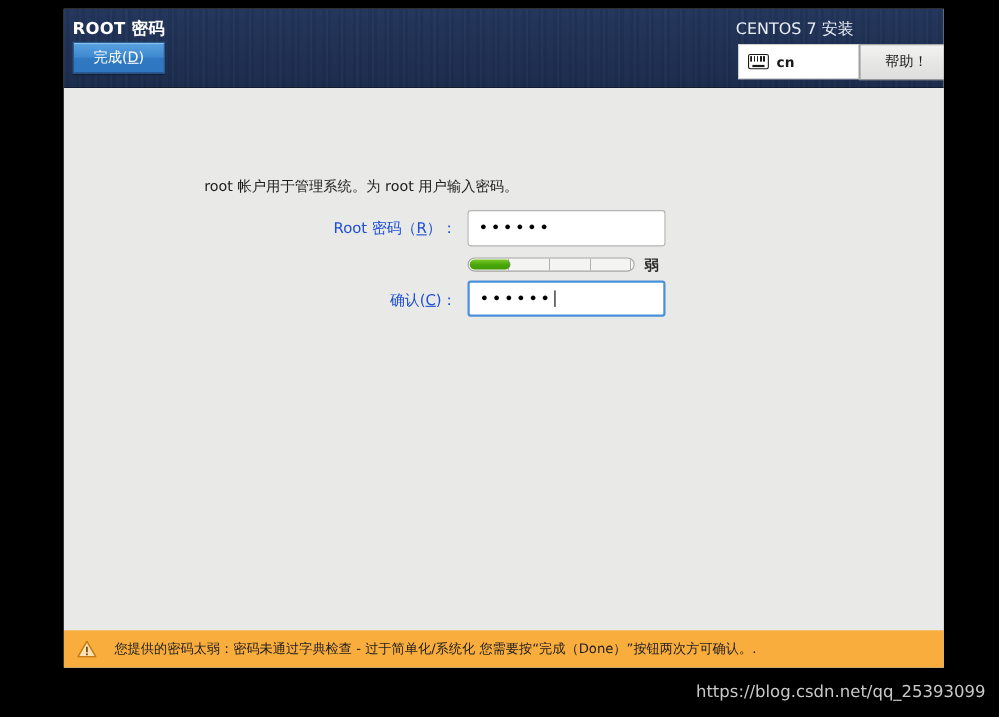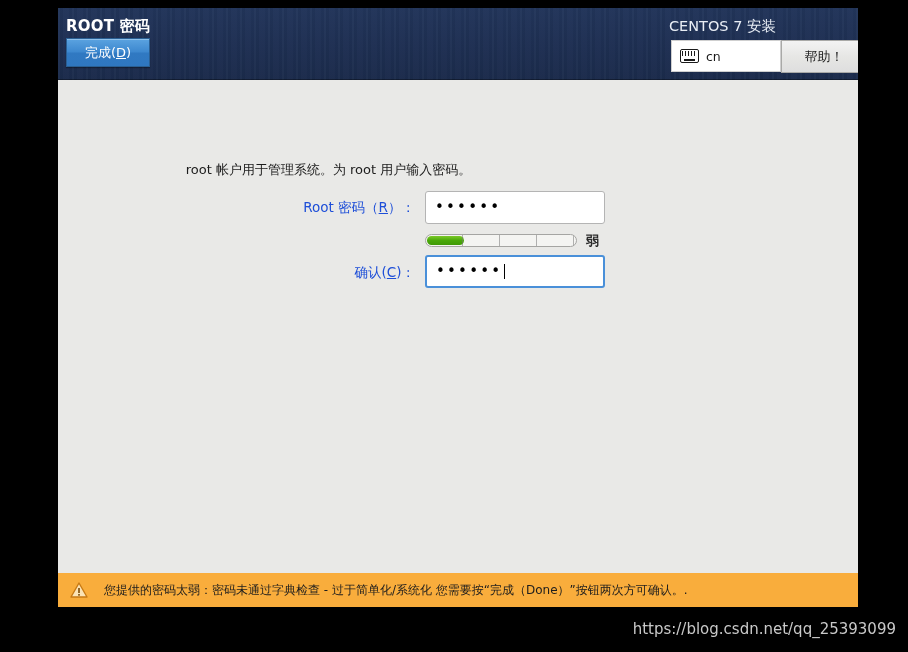--- a/index.html
+++ b/index.html
@@ -121,21 +121,21 @@
       repeating-linear-gradient(90deg, #1a1a1a 0px, #1a1a1a 1.5px, transparent 1.5px, transparent 3px);
   }
   #kbd-indicator .kbd-glyph::after {
     content: "";
     position: absolute;
     left: 3px; right: 3px; bottom: 1.5px; height: 2px;
     background: #1a1a1a;
   }
   #kbd-label {
     font-size: 12.5px;
-    font-weight: normal;
+    font-weight: bold;
     color: #1a1a1a;
   }
 
   #help-button {
     position: absolute;
     left: 723px;
     top: 32px;
     width: 86px;
     height: 33px;
     background: linear-gradient(180deg, #f3f3f3 0%, #e6e6e4 52%, #dedede 100%);

